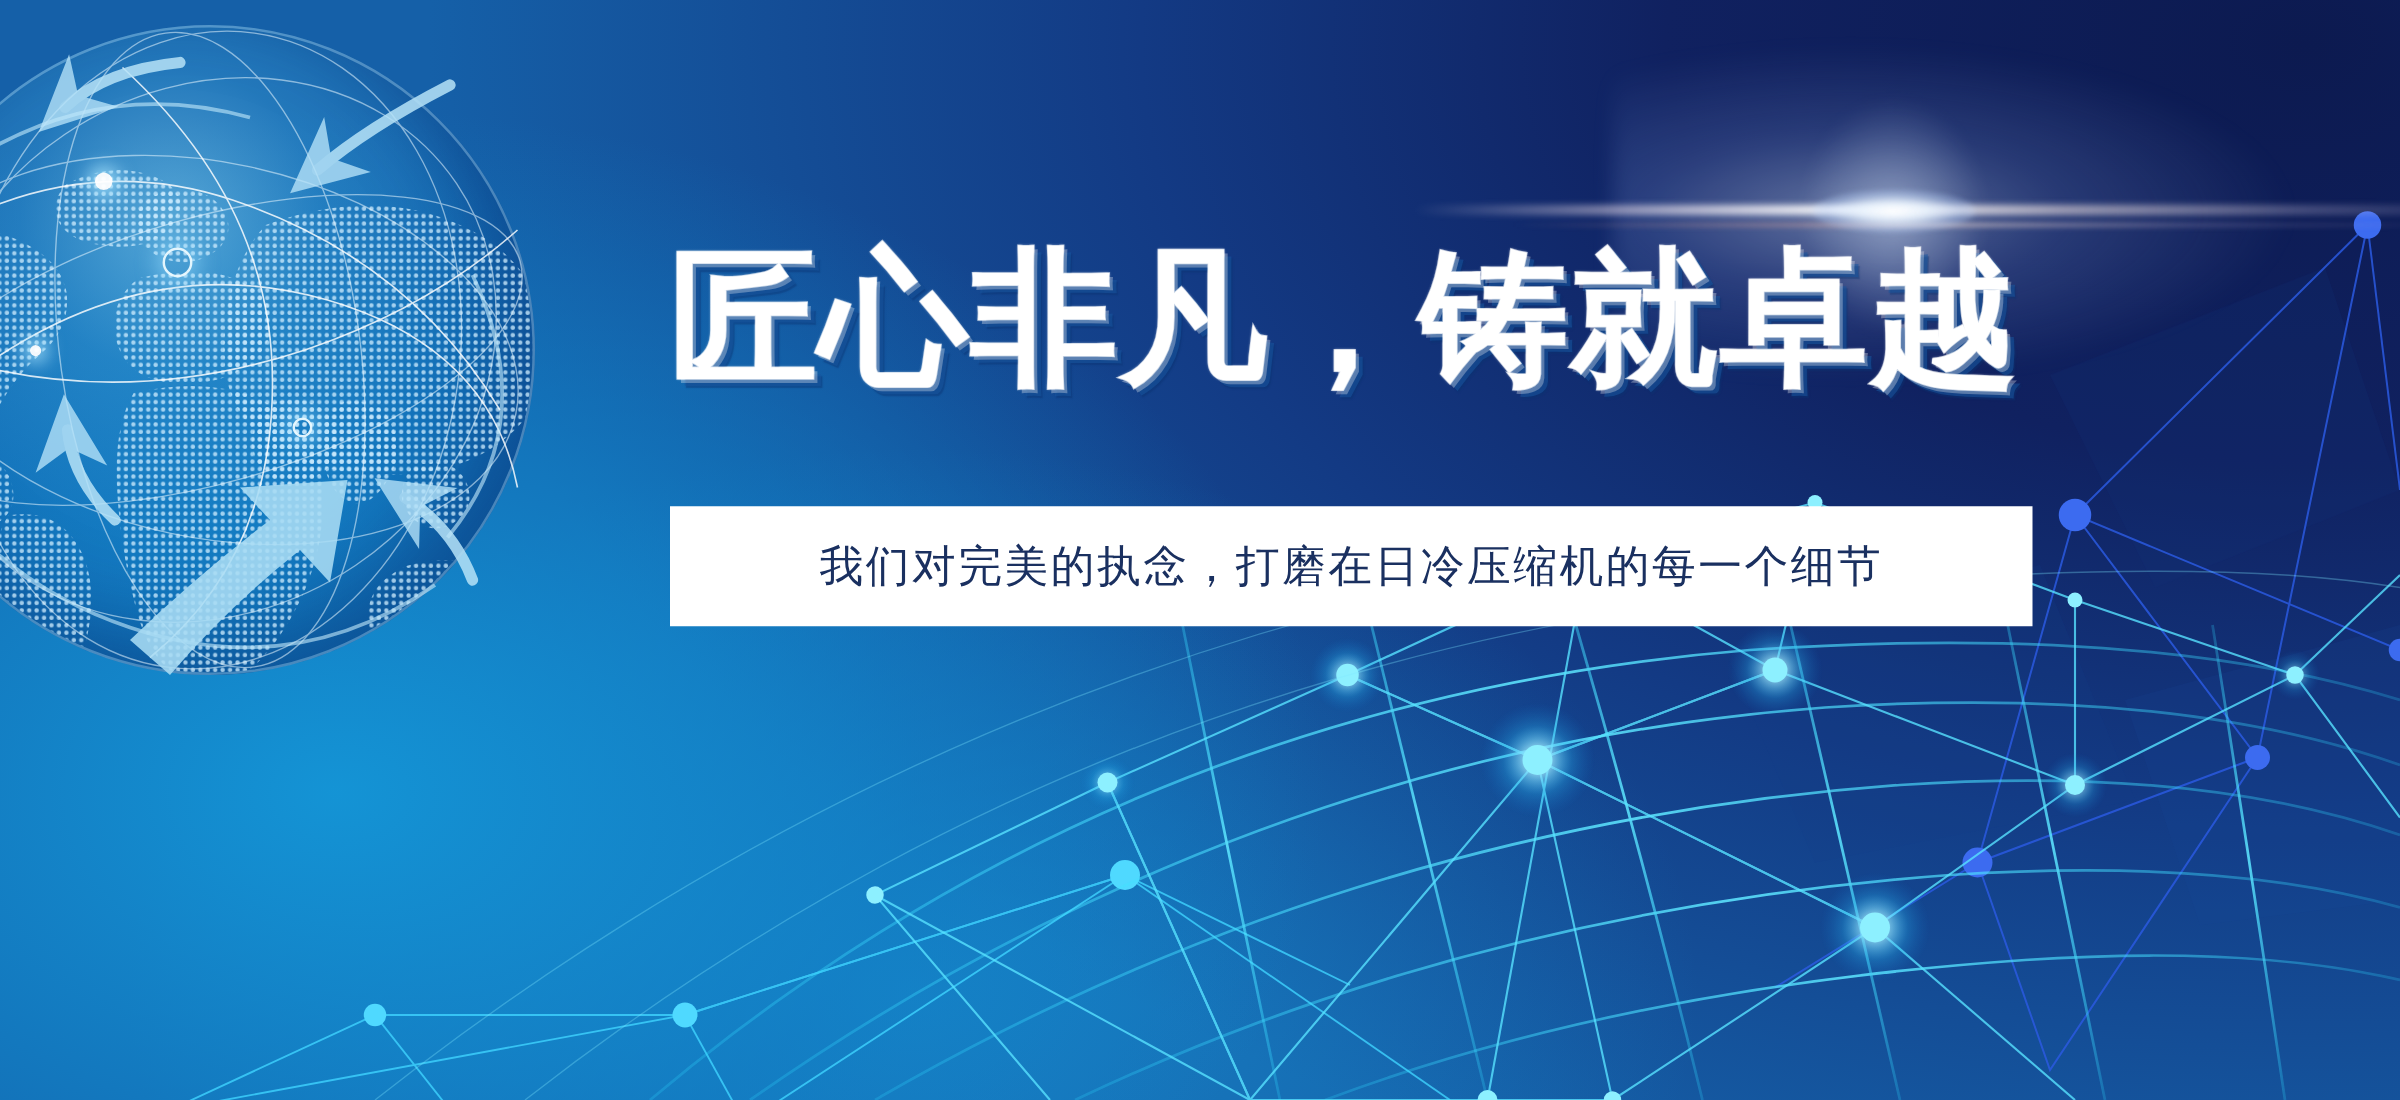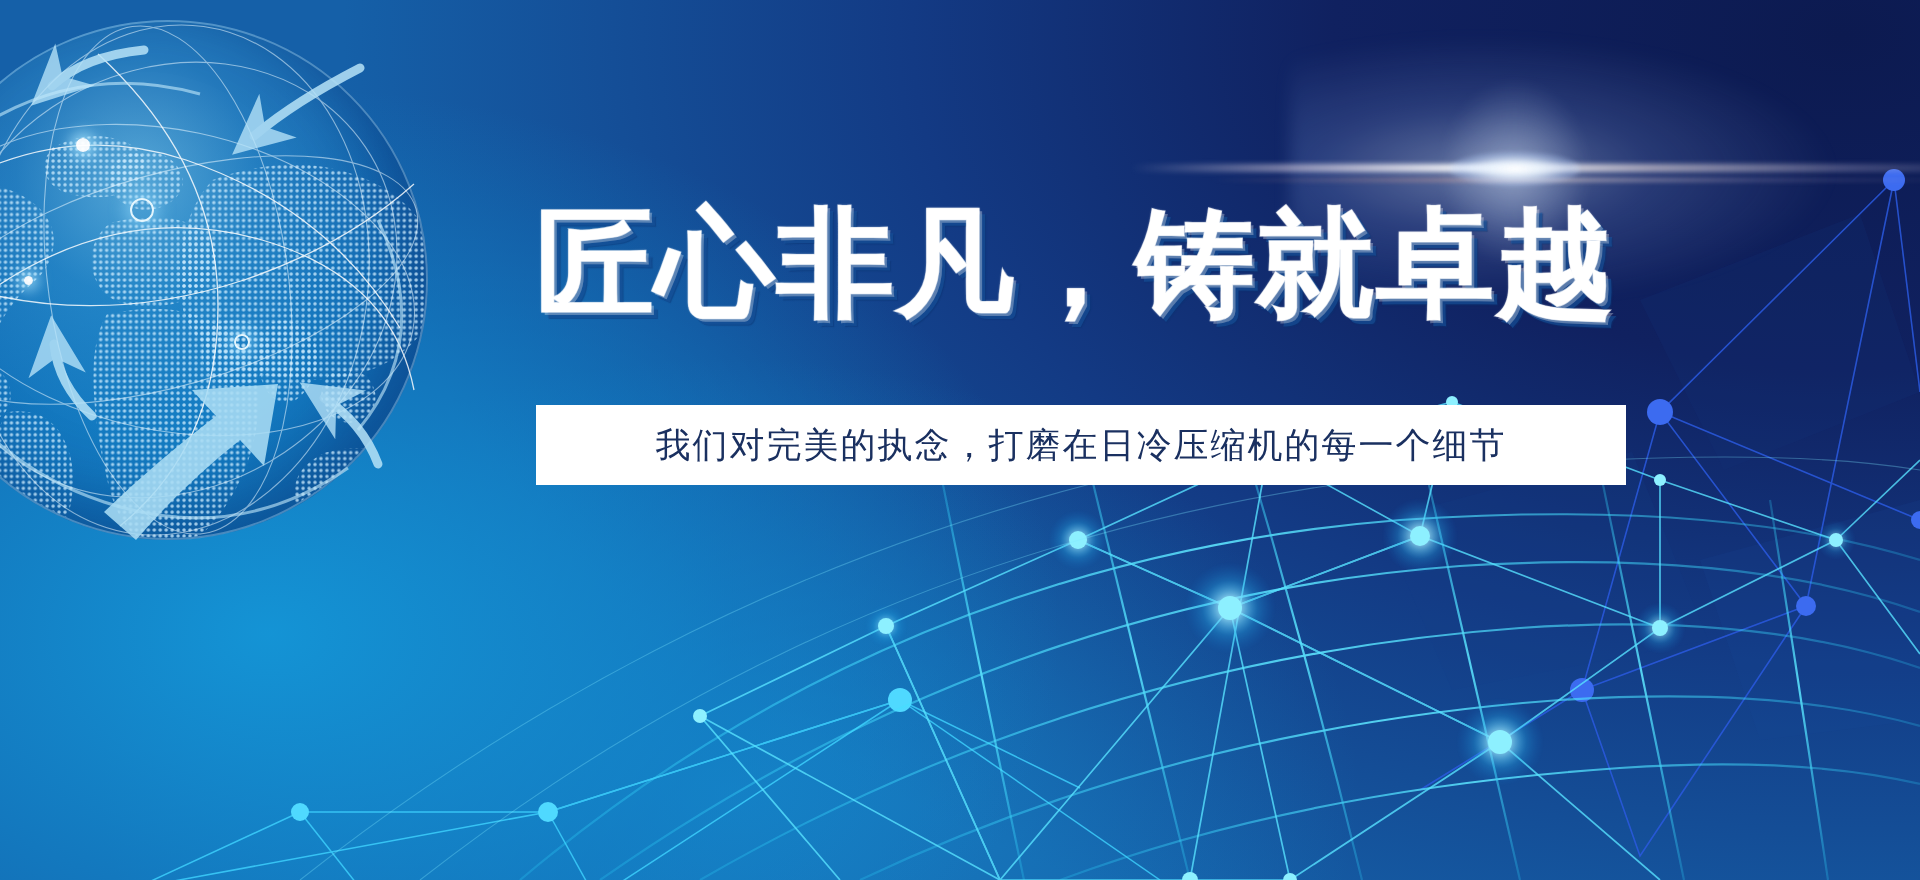--- a/index.html
+++ b/index.html
@@ -107,37 +107,37 @@
     width:1094px;
   }
 
   .headline {
     position:relative;
     height:196px;
     white-space:nowrap;
   }
   .headline-text {
     display:block;
-    font-family:Liberation Serif, serif;
+    font-family:Liberation Mono, monospace;
     font-size:118px;
     font-weight:700;
     line-height:180px;
     letter-spacing:2px;
     color:#ffffff;
     text-shadow:
       3px 3px 0 rgba(255,255,255,0.30),
       6px 6px 0 rgba(24,86,158,0.55),
       7px 7px 1px rgba(12,52,112,0.45),
       0 0 2px rgba(255,255,255,0.9);
     -webkit-text-stroke:1.2px rgba(255,255,255,0.65);
   }
 
   .subtitle-bar {
     position:absolute; left:0px; top:230px;
-    width:1090px; height:80px;
+    width:1090px; height:96px;
     background:#ffffff;
     display:flex; align-items:center; justify-content:center;
   }
   .subtitle-text {
     font-family:"DejaVu Sans", "Liberation Sans", sans-serif;
     font-size:35px;
     font-weight:400;
     letter-spacing:2px;
     color:#1a3060;
     white-space:nowrap;

